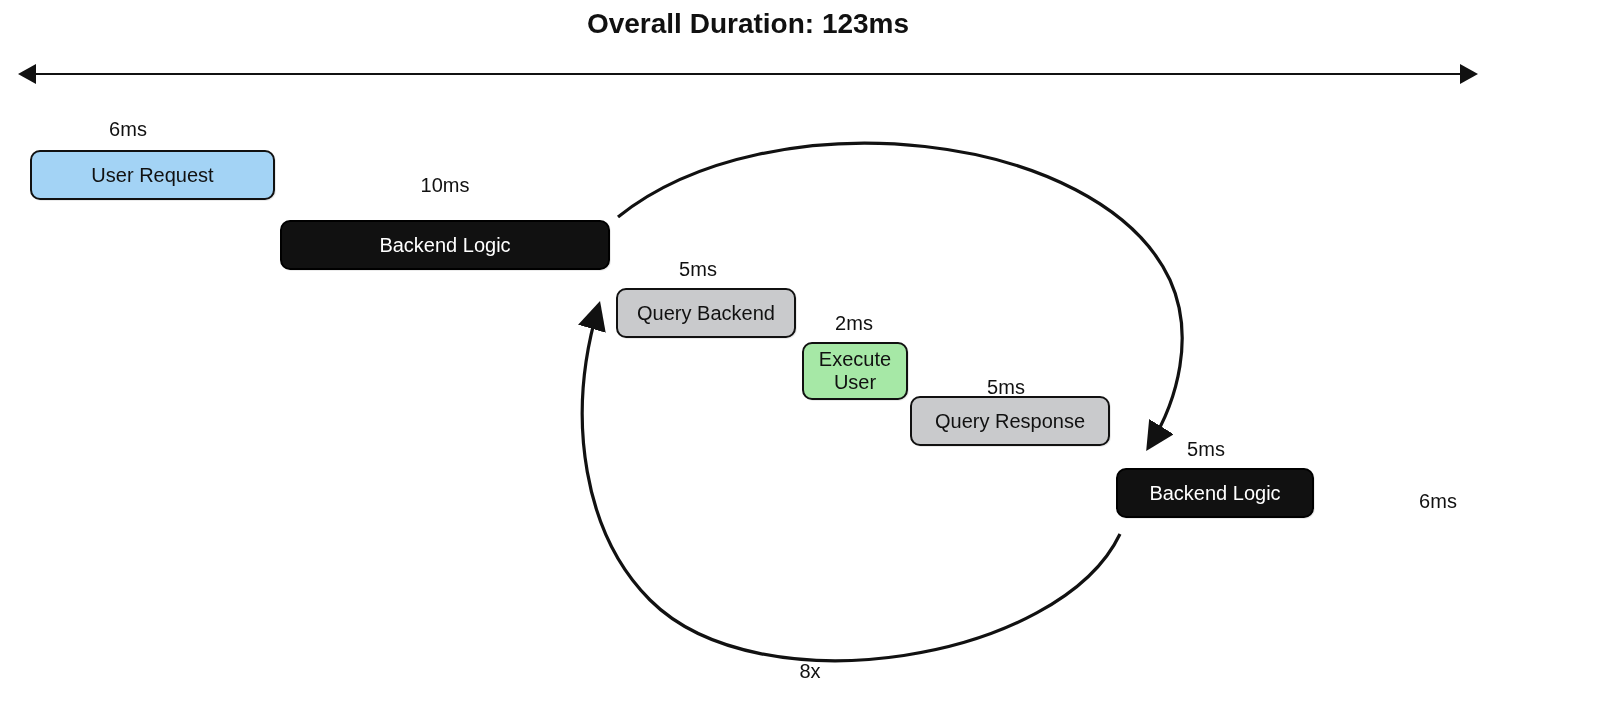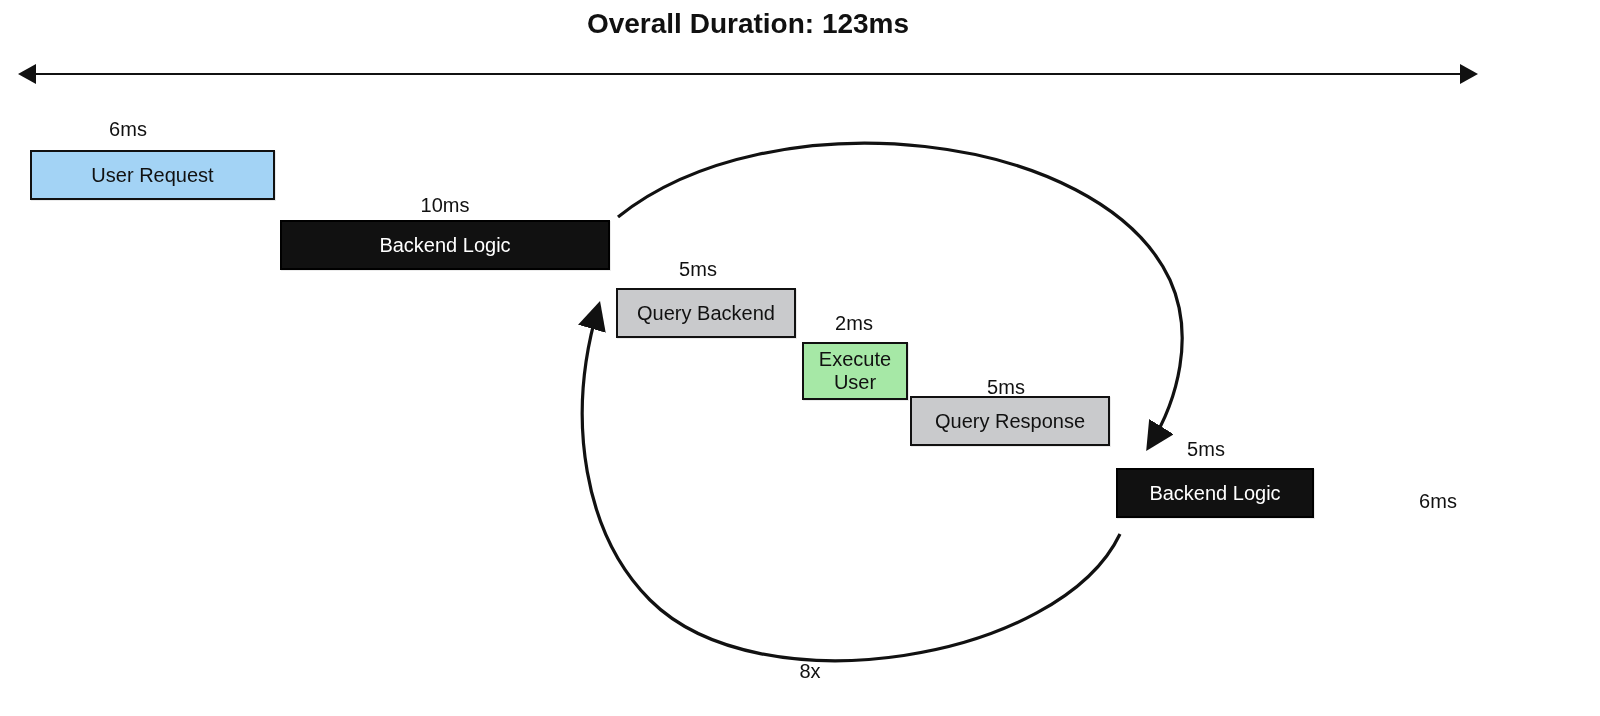--- a/index.html
+++ b/index.html
@@ -30,21 +30,21 @@
     position: absolute; top: 2px; width: 0; height: 0;
     border-top: 10px solid transparent;
     border-bottom: 10px solid transparent;
   }
   .time-axis .arrow-left { left: -2px; border-right: 18px solid #111; }
   .time-axis .arrow-right { right: -2px; border-left: 18px solid #111; }
 
   .block {
     position: absolute;
     border: 2px solid #111;
-    border-radius: 0;
+    border-radius: 10px;
     display: flex;
     align-items: center;
     justify-content: center;
     text-align: center;
     padding: 4px 0;
     font-size: 20px;
     line-height: 1.15;
     box-shadow: 1px 1px 0 rgba(0,0,0,0.08);
   }
   .blue  { background: #a3d3f5; }
@@ -80,21 +80,21 @@
     <span class="arrow-left"></span>
     <div class="line"></div>
     <span class="arrow-right"></span>
   </div>
 
   <div class="dur" style="left:128px; top:118px;">6ms</div>
   <div class="block blue" style="left:30px; top:150px; width:245px; height:50px;">
     <span>User Request</span>
   </div>
 
-  <div class="dur" style="left:445px; top:194px;">10ms</div>
+  <div class="dur" style="left:445px; top:174px;">10ms</div>
   <div class="block black" style="left:280px; top:220px; width:330px; height:50px;">
     <span>Backend Logic</span>
   </div>
 
   <div class="dur" style="left:698px; top:258px;">5ms</div>
   <div class="block gray" style="left:616px; top:288px; width:180px; height:50px;">
     <span>Query Backend</span>
   </div>
 
   <div class="dur" style="left:854px; top:312px;">2ms</div>

